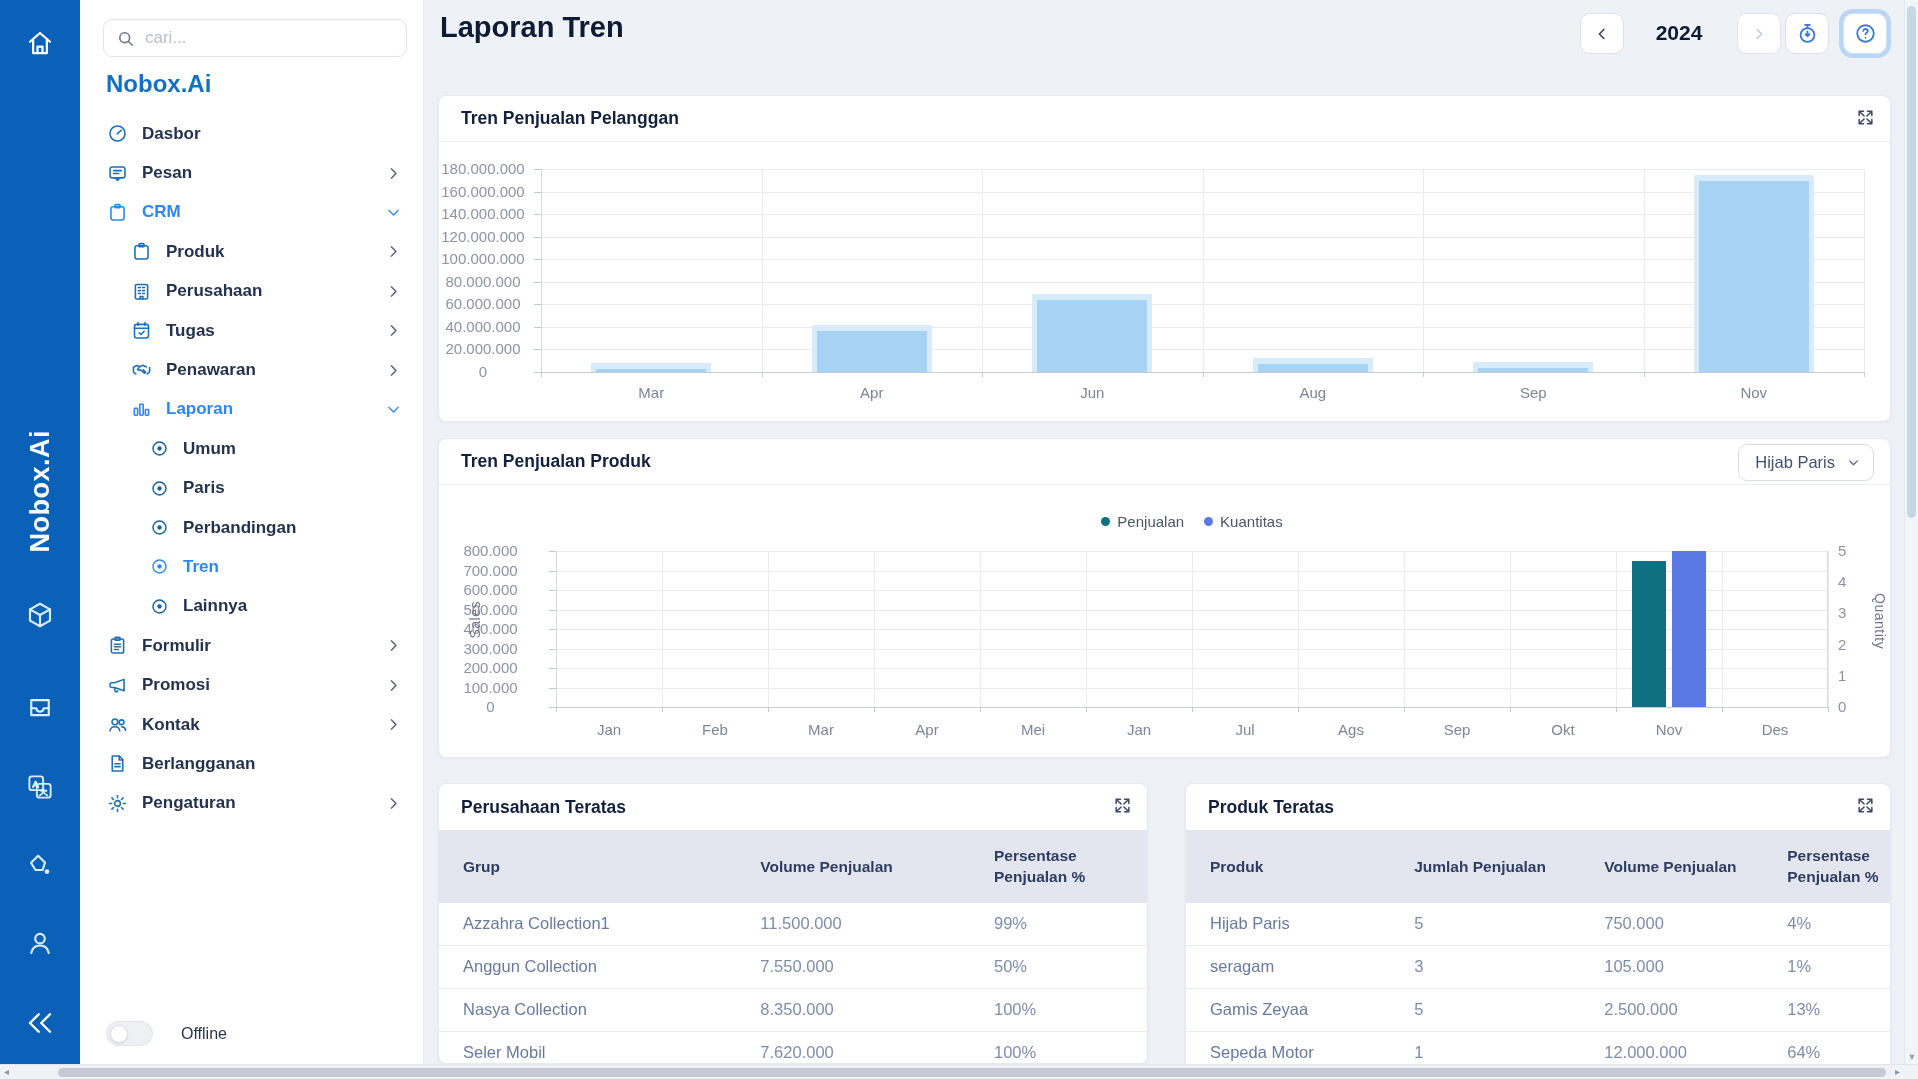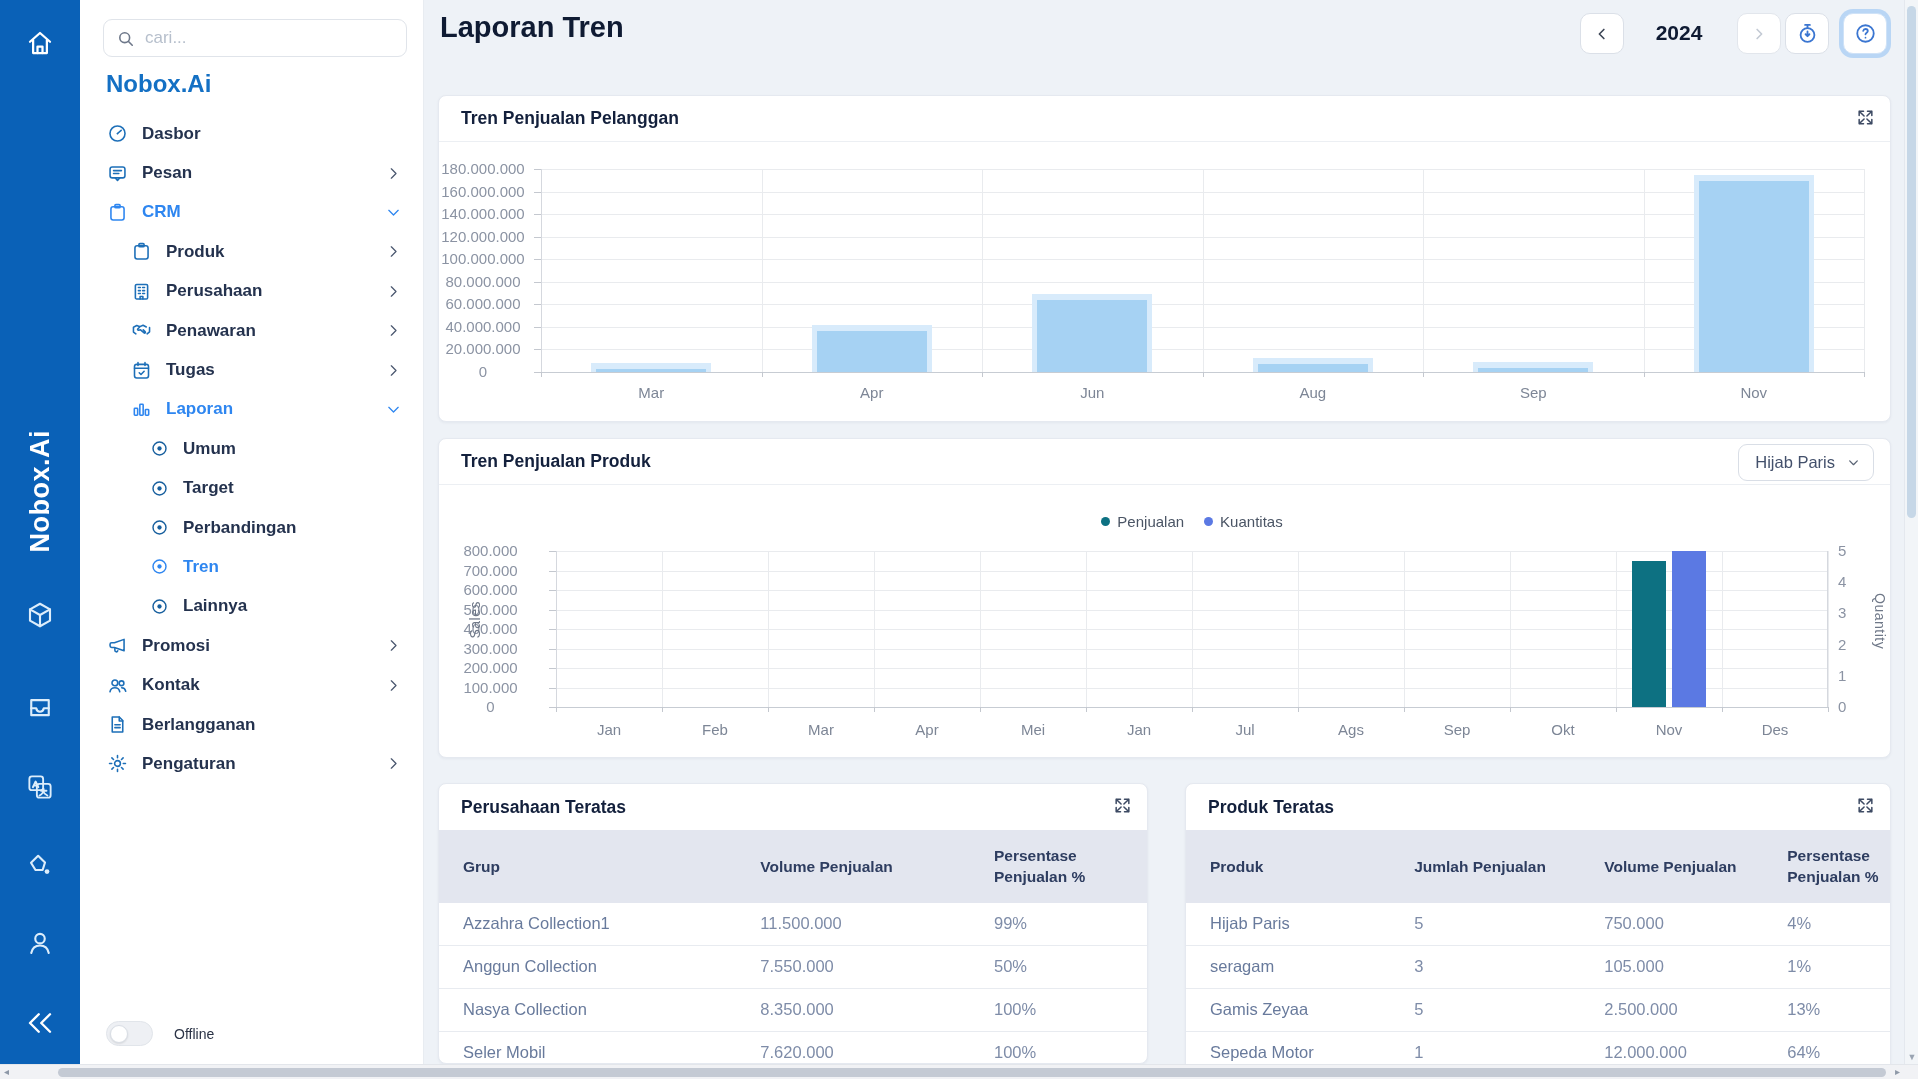--- a/index.html
+++ b/index.html
@@ -26,21 +26,21 @@
   .nav-item.lv1{padding-left:51px}
   .nav-item.lv2{padding-left:70px}
   .ni-icon{width:21px;height:21px;color:#1d6fb8;flex:0 0 auto}
   .ni-icon svg{width:21px;height:21px}
   .lv2 .ni-icon{color:#175f9e;width:19px;height:19px}
   .lv2 .ni-icon svg{width:19px;height:19px}
   .ni-chev{position:absolute;right:22px;color:#49566e}
   .ni-chev svg{width:15px;height:15px}
   .nav-item.active{color:#2e86f0}
   .nav-item.active .ni-icon,.nav-item.active .ni-chev{color:#2e86f0}
-  .offline{position:absolute;left:26px;top:1021px;display:flex;align-items:center;gap:21px;font-size:14px;color:#2b3346}
+  .offline{position:absolute;left:26px;top:1021px;display:flex;align-items:center;gap:28px;font-size:16px;color:#2b3346}
   .toggle{width:47px;height:25px;border-radius:13px;background:#eef0f4;border:1px solid #e1e5ea;position:relative;cursor:pointer}
   .knob{position:absolute;left:3px;top:2.5px;width:18px;height:18px;border-radius:50%;background:#fff;border:1px solid #d9dee5;box-shadow:0 1px 2px rgba(0,0,0,.10)}
 
   
   .main{position:absolute;left:424px;top:0;width:1480px;height:1064px}
   .page-title{position:absolute;left:16px;top:11px;font-size:29px;font-weight:800;color:#0f1b33}
   .ybtn{position:absolute;top:13px;width:44px;height:41px;background:#fff;border:1px solid #dbe0e8;border-radius:10px;display:flex;align-items:center;justify-content:center;cursor:pointer}
   .ybtn svg{width:18px;height:18px}
   .btn-prev{left:1156px;color:#3d4656}
   .year{position:absolute;left:1205px;top:21px;width:100px;text-align:center;font-size:21px;font-weight:800;color:#0f1b33}
@@ -226,38 +226,38 @@
         <div class="ni-label">Perusahaan</div>
         <div class="ni-chev">
           <svg viewBox="0 0 24 24" fill="none" stroke="currentColor" stroke-width="2" stroke-linecap="round" stroke-linejoin="round">
             <path d="M8.5 4.5l7.5 7.5-7.5 7.5"></path>
           </svg>
         </div>
       </div>
       <div class="nav-item lv1">
         <div class="ni-icon">
           <svg viewBox="0 0 24 24" fill="none" stroke="currentColor" stroke-width="1.8" stroke-linecap="round" stroke-linejoin="round">
-            <path d="M2.8 8.2l3.8-1.9 3.6 1.3L13.8 6l3.7 2M2.8 8.2v5.6l2.8 2M21.2 8.5v5l-2.8 2.3M10.2 7.6L7.7 10.2c-.5.6.1 1.6 1 1.5l2.2-.5 4.1 3.6c.8.7 2-.3 1.3-1.2l-2.3-2.4"></path>
-          </svg>
-        </div>
-        <div class="ni-label">Penawaran</div>
-        <div class="ni-chev">
-          <svg viewBox="0 0 24 24" fill="none" stroke="currentColor" stroke-width="2" stroke-linecap="round" stroke-linejoin="round">
-            <path d="M8.5 4.5l7.5 7.5-7.5 7.5"></path>
-          </svg>
-        </div>
-      </div>
-      <div class="nav-item lv1">
-        <div class="ni-icon">
-          <svg viewBox="0 0 24 24" fill="none" stroke="currentColor" stroke-width="1.8" stroke-linecap="round" stroke-linejoin="round">
             <rect x="4" y="5" width="16" height="15.5" rx="2.5"></rect>
             <path d="M8 3v3.2M16 3v3.2M4 9.5h16M9.4 14.6l2 2 3.6-3.7"></path>
           </svg>
         </div>
         <div class="ni-label">Tugas</div>
+        <div class="ni-chev">
+          <svg viewBox="0 0 24 24" fill="none" stroke="currentColor" stroke-width="2" stroke-linecap="round" stroke-linejoin="round">
+            <path d="M8.5 4.5l7.5 7.5-7.5 7.5"></path>
+          </svg>
+        </div>
+      </div>
+      <div class="nav-item lv1">
+        <div class="ni-icon">
+          <svg viewBox="0 0 24 24" fill="none" stroke="currentColor" stroke-width="1.8" stroke-linecap="round" stroke-linejoin="round">
+            <path d="M2.8 8.2l3.8-1.9 3.6 1.3L13.8 6l3.7 2M2.8 8.2v5.6l2.8 2M21.2 8.5v5l-2.8 2.3M10.2 7.6L7.7 10.2c-.5.6.1 1.6 1 1.5l2.2-.5 4.1 3.6c.8.7 2-.3 1.3-1.2l-2.3-2.4"></path>
+          </svg>
+        </div>
+        <div class="ni-label">Penawaran</div>
         <div class="ni-chev">
           <svg viewBox="0 0 24 24" fill="none" stroke="currentColor" stroke-width="2" stroke-linecap="round" stroke-linejoin="round">
             <path d="M8.5 4.5l7.5 7.5-7.5 7.5"></path>
           </svg>
         </div>
       </div>
       <div class="nav-item lv1 active">
         <div class="ni-icon">
           <svg viewBox="0 0 24 24" fill="none" stroke="currentColor" stroke-width="1.8" stroke-linecap="round" stroke-linejoin="round">
             <rect x="3.8" y="10.5" width="3.8" height="8" rx="0.8"></rect>
@@ -281,21 +281,21 @@
         </div>
         <div class="ni-label">Umum</div>
       </div>
       <div class="nav-item lv2">
         <div class="ni-icon">
           <svg viewBox="0 0 24 24" fill="none" stroke="currentColor" stroke-width="1.8" stroke-linecap="round" stroke-linejoin="round">
             <circle cx="12" cy="12" r="8.2"></circle>
             <circle cx="12" cy="12" r="2.7" fill="currentColor" stroke="none"></circle>
           </svg>
         </div>
-        <div class="ni-label">Target</div>
+        <div class="ni-label">Paris</div>
       </div>
       <div class="nav-item lv2">
         <div class="ni-icon">
           <svg viewBox="0 0 24 24" fill="none" stroke="currentColor" stroke-width="1.8" stroke-linecap="round" stroke-linejoin="round">
             <circle cx="12" cy="12" r="8.2"></circle>
             <circle cx="12" cy="12" r="2.7" fill="currentColor" stroke="none"></circle>
           </svg>
         </div>
         <div class="ni-label">Perbandingan</div>
       </div>
@@ -309,20 +309,35 @@
         <div class="ni-label">Tren</div>
       </div>
       <div class="nav-item lv2">
         <div class="ni-icon">
           <svg viewBox="0 0 24 24" fill="none" stroke="currentColor" stroke-width="1.8" stroke-linecap="round" stroke-linejoin="round">
             <circle cx="12" cy="12" r="8.2"></circle>
             <circle cx="12" cy="12" r="2.7" fill="currentColor" stroke="none"></circle>
           </svg>
         </div>
         <div class="ni-label">Lainnya</div>
+      </div>
+      <div class="nav-item lv0">
+        <div class="ni-icon">
+          <svg viewBox="0 0 24 24" fill="none" stroke="currentColor" stroke-width="1.8" stroke-linecap="round" stroke-linejoin="round">
+            <rect x="5" y="4.5" width="14" height="16" rx="2"></rect>
+            <rect x="9" y="2.5" width="6" height="3.5" rx="1.2"></rect>
+            <path d="M8.5 10.5h7M8.5 13.5h7M8.5 16.5h4.5"></path>
+          </svg>
+        </div>
+        <div class="ni-label">Formulir</div>
+        <div class="ni-chev">
+          <svg viewBox="0 0 24 24" fill="none" stroke="currentColor" stroke-width="2" stroke-linecap="round" stroke-linejoin="round">
+            <path d="M8.5 4.5l7.5 7.5-7.5 7.5"></path>
+          </svg>
+        </div>
       </div>
       <div class="nav-item lv0">
         <div class="ni-icon">
           <svg viewBox="0 0 24 24" fill="none" stroke="currentColor" stroke-width="1.8" stroke-linecap="round" stroke-linejoin="round">
             <path d="M19.5 5L8.5 8.8H5.3a1.8 1.8 0 00-1.8 1.8v1.8a1.8 1.8 0 001.8 1.8h3.2l11 3.8V5z"></path>
             <path d="M9 15.3v2.2a1.7 1.7 0 003.3.6"></path>
           </svg>
         </div>
         <div class="ni-label">Promosi</div>
         <div class="ni-chev">

